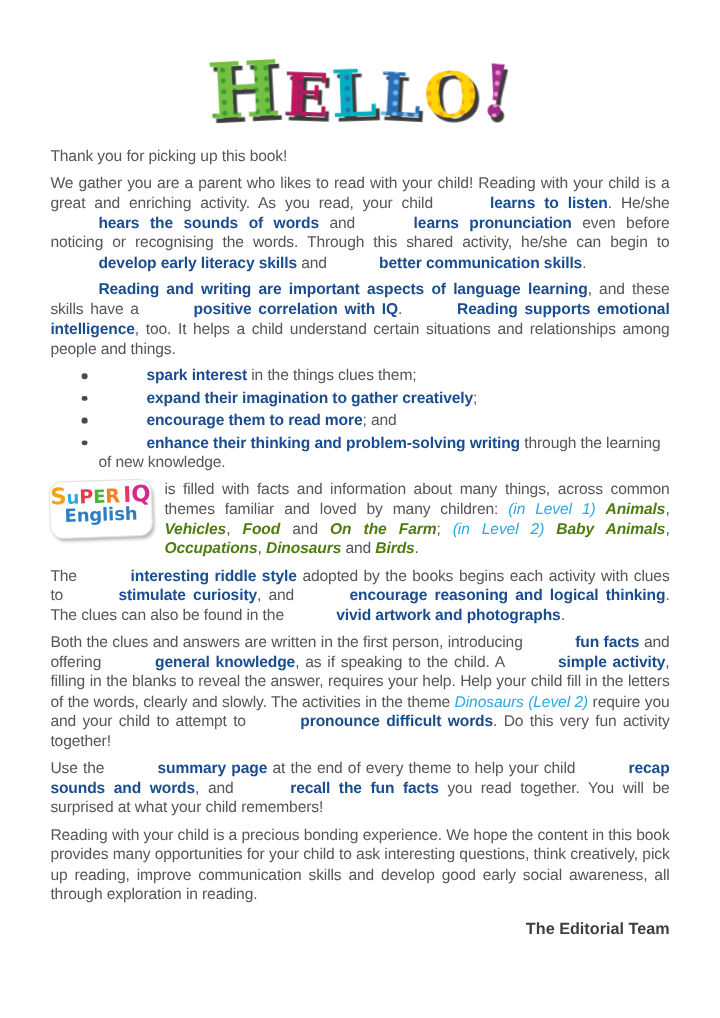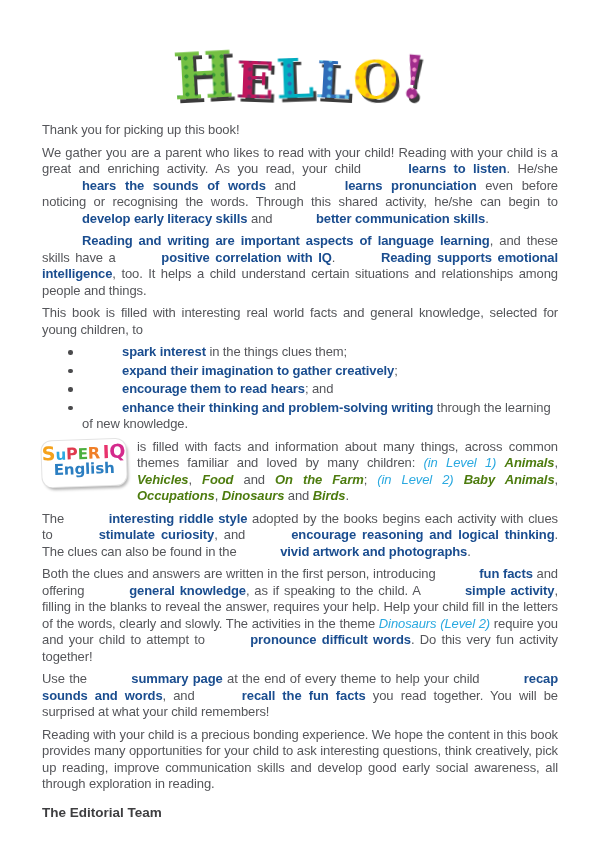--- a/index.html
+++ b/index.html
@@ -66,37 +66,36 @@
   .logo-top span{text-shadow:1px 0 #fff,-1px 0 #fff,0 1px #fff,0 -1px #fff;}
   .logo-sub{
     display:block;margin-top:-3px;line-height:15px;font-size:15px;
     font-family:"DejaVu Sans",sans-serif;font-weight:bold;
     text-shadow:1px 0 #fff,-1px 0 #fff,0 1px #fff,0 -1px #fff;
   }
 
   
   .signature{
     margin-top:12px;font-size:13.5px;font-weight:bold;
-    color:#3e3e40;text-align:left;
+    color:#3e3e40;text-align:right;
   }
 </style>
 </head>
 <body>
 
 <div class="page">
   <h1 class="hello" id="hello-title"><span class="hello-letter" style="--fill: #74c043; --dot: #379a33; font-size: 64px; transform: rotate(-3deg);">H</span><span class="hello-letter" style="--fill: #c0155c; --dot: #7d2a63; font-size: 50px; transform: rotate(2deg);">E</span><span class="hello-letter" style="--fill: #00afc0; --dot: #2e6cb5; font-size: 54px; transform: rotate(-2deg);">L</span><span class="hello-letter" style="--fill: #2f6cb8; --dot: #64c3e8; font-size: 50px; transform: rotate(3deg);">L</span><span class="hello-letter" style="--fill: #ffd400; --dot: #f5a01e; font-size: 52px; transform: rotate(-4deg);">O</span><span class="hello-letter" style="--fill: #a12c8c; --dot: #ef8ec7; font-size: 60px; transform: rotate(5deg);">!</span></h1>
   <div id="content">
       <div class="para"><span class="run-n">Thank you for picking up this book!</span></div>
       <div class="para"><span class="run-n">We gather you are a parent who likes to read with your child! Reading with your child is a great and enriching activity. As you read, your child </span><span class="run-b">learns to listen</span><span class="run-n">. He/she </span><span class="run-b">hears the sounds of words</span><span class="run-n"> and </span><span class="run-b">learns pronunciation</span><span class="run-n"> even before noticing or recognising the words. Through this shared activity, he/she can begin to </span><span class="run-b">develop early literacy skills</span><span class="run-n"> and </span><span class="run-b">better communication skills</span><span class="run-n">.</span></div>
       <div class="para"><span class="run-b">Reading and writing are important aspects of language learning</span><span class="run-n">, and these skills have a </span><span class="run-b">positive correlation with IQ</span><span class="run-n">. </span><span class="run-b">Reading supports emotional intelligence</span><span class="run-n">, too. It helps a child understand certain situations and relationships among people and things.</span></div>
-      <div class="para"><span class="run-n">This book is filled with interesting real world facts and general knowledge, selected for young children, to</span></div>
       <ul class="bullets">
         <li><span class="run-b">spark interest</span><span class="run-n"> in the things clues them;</span></li>
         <li><span class="run-b">expand their imagination to gather creatively</span><span class="run-n">;</span></li>
-        <li><span class="run-b">encourage them to read hears</span><span class="run-n">; and</span></li>
+        <li><span class="run-b">encourage them to read more</span><span class="run-n">; and</span></li>
         <li><span class="run-b">enhance their thinking and problem-solving writing</span><span class="run-n"> through the learning of new knowledge.</span></li>
       </ul>
       <div class="para logo-para"><span class="logo-badge">
           <span class="logo-top"><span style="color: rgb(245, 162, 27); font-size: 19px;">S</span><span style="color: rgb(47, 168, 224); font-size: 15px;">u</span><span style="color: rgb(224, 58, 78); font-size: 16px;">P</span><span style="color: rgb(76, 175, 62); font-size: 15px;">E</span><span style="color: rgb(240, 127, 40); font-size: 16px;">R</span><span style="color: rgb(255, 255, 255); font-size: 8px;"> </span><span style="color: rgb(232, 51, 109); font-size: 18px;">I</span><span style="color: rgb(212, 42, 140); font-size: 19px;">Q</span></span>
           <span class="logo-sub" style="color: rgb(43, 126, 193);">English</span>
         </span><span class="run-n">is filled with facts and information about many things, across common themes familiar and loved by many children: </span><span class="run-i">(in Level 1)</span><span class="run-n"> </span><span class="run-bi">Animals</span><span class="run-n">, </span><span class="run-bi">Vehicles</span><span class="run-n">, </span><span class="run-bi">Food</span><span class="run-n"> and </span><span class="run-bi">On the Farm</span><span class="run-n">; </span><span class="run-i">(in Level 2)</span><span class="run-n"> </span><span class="run-bi">Baby Animals</span><span class="run-n">, </span><span class="run-bi">Occupations</span><span class="run-n">, </span><span class="run-bi">Dinosaurs</span><span class="run-n"> and </span><span class="run-bi">Birds</span><span class="run-n">.</span></div>
       <div class="para"><span class="run-n">The </span><span class="run-b">interesting riddle style</span><span class="run-n"> adopted by the books begins each activity with clues to </span><span class="run-b">stimulate curiosity</span><span class="run-n">, and </span><span class="run-b">encourage reasoning and logical thinking</span><span class="run-n">. The clues can also be found in the </span><span class="run-b">vivid artwork and photographs</span><span class="run-n">.</span></div>
       <div class="para"><span class="run-n">Both the clues and answers are written in the first person, introducing </span><span class="run-b">fun facts</span><span class="run-n"> and offering </span><span class="run-b">general knowledge</span><span class="run-n">, as if speaking to the child. A </span><span class="run-b">simple activity</span><span class="run-n">, filling in the blanks to reveal the answer, requires your help. Help your child fill in the letters of the words, clearly and slowly. The activities in the theme </span><span class="run-i">Dinosaurs (Level 2)</span><span class="run-n"> require you and your child to attempt to </span><span class="run-b">pronounce difficult words</span><span class="run-n">. Do this very fun activity together!</span></div>
       <div class="para"><span class="run-n">Use the </span><span class="run-b">summary page</span><span class="run-n"> at the end of every theme to help your child </span><span class="run-b">recap sounds and words</span><span class="run-n">, and </span><span class="run-b">recall the fun facts</span><span class="run-n"> you read together. You will be surprised at what your child remembers!</span></div>
       <div class="para"><span class="run-n">Reading with your child is a precious bonding experience. We hope the content in this book provides many opportunities for your child to ask interesting questions, think creatively, pick up reading, improve communication skills and develop good early social awareness, all through exploration in reading.</span></div>

